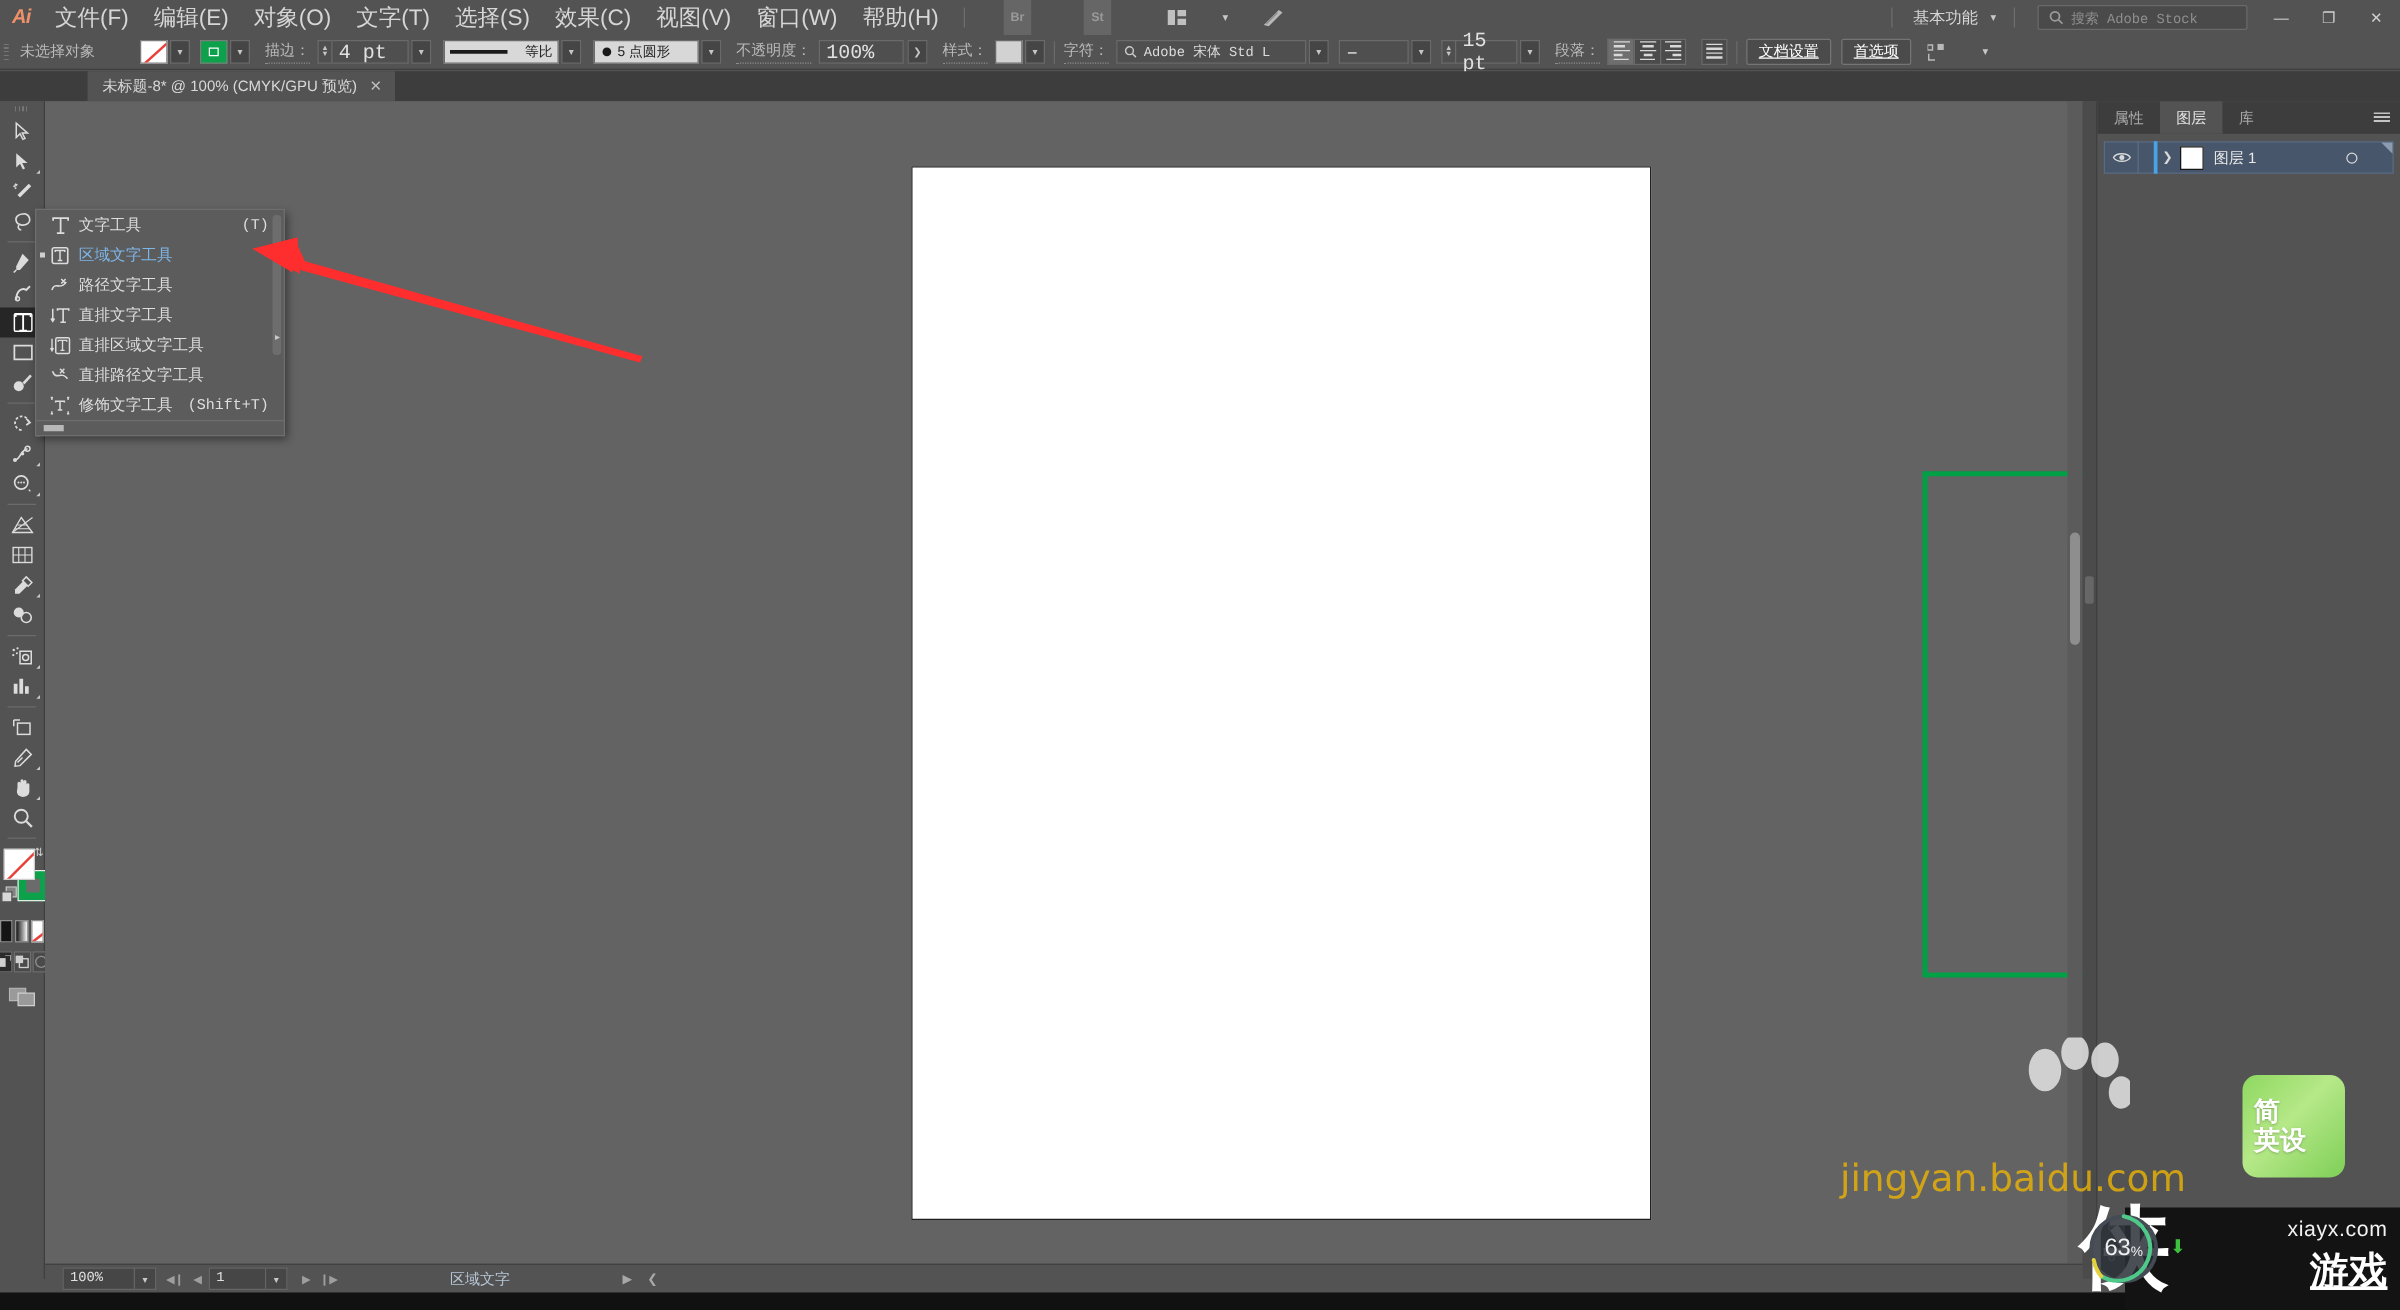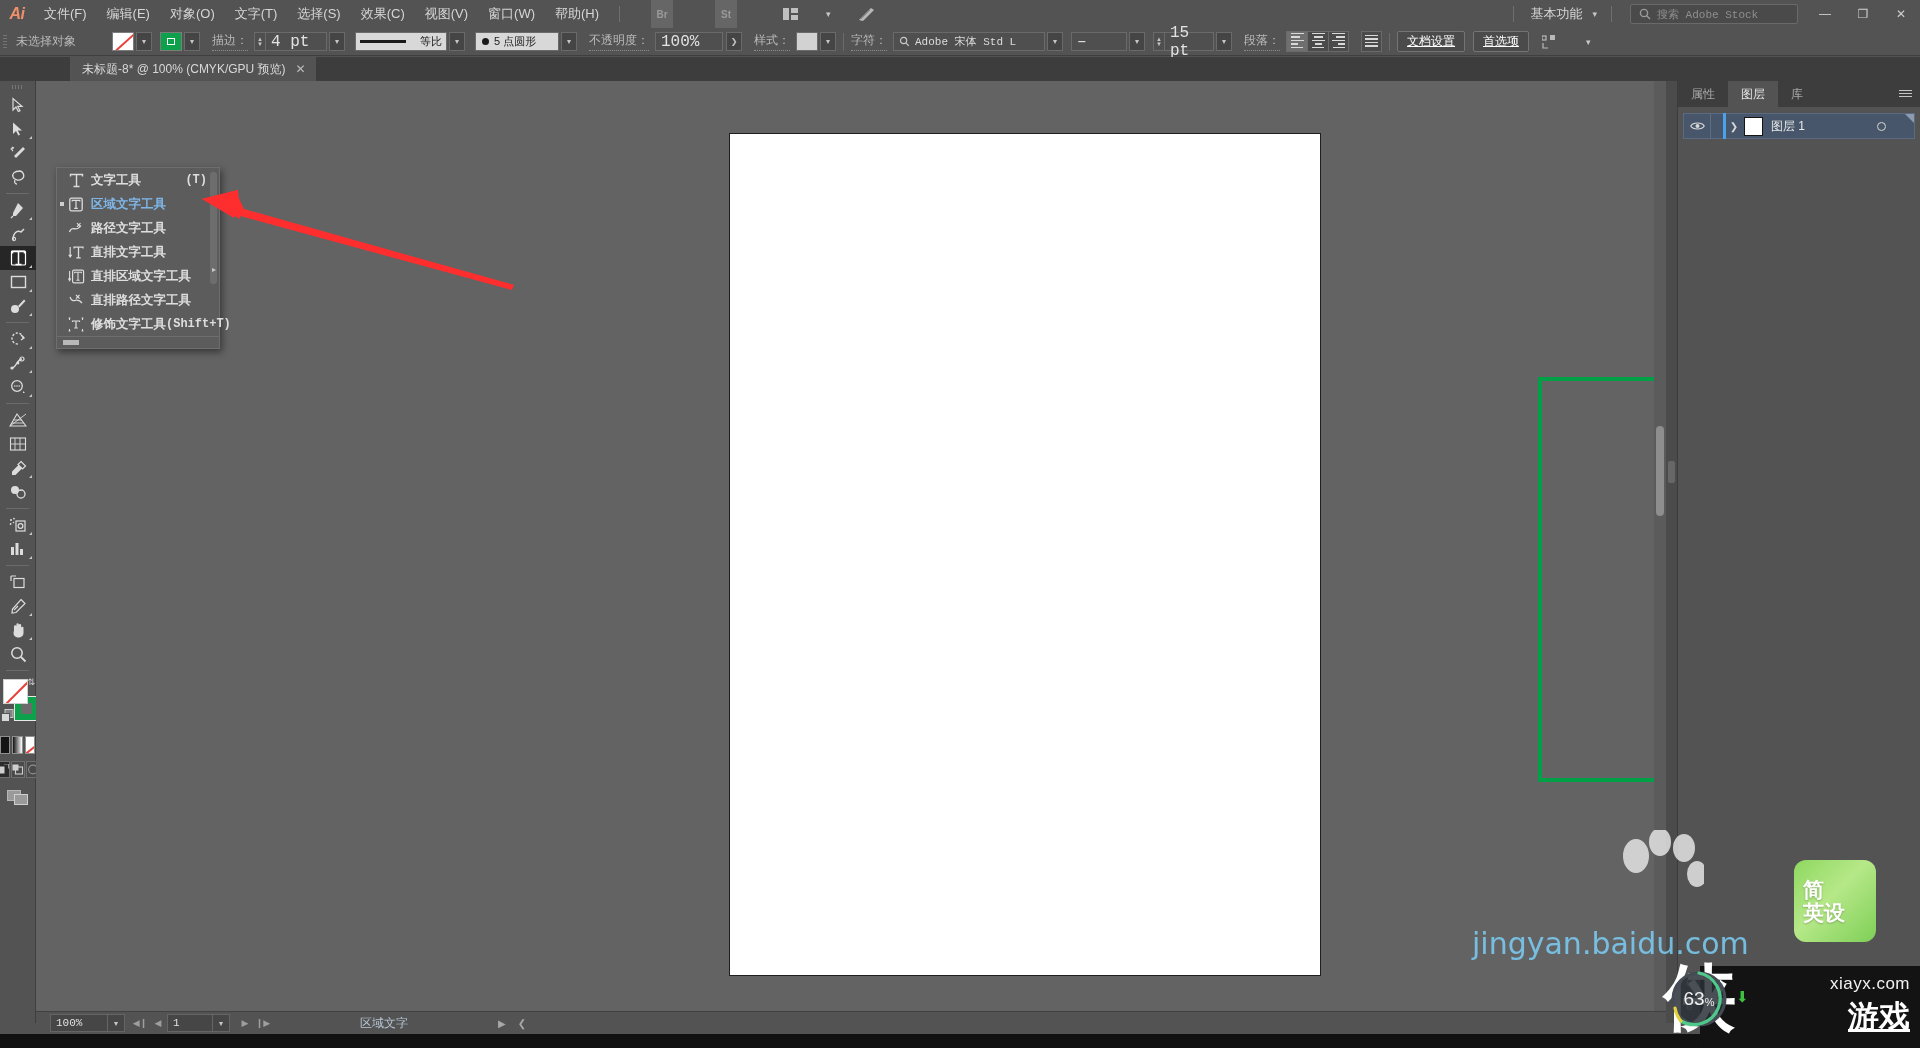--- a/index.html
+++ b/index.html
@@ -18,21 +18,21 @@
     position: absolute; left: 0; top: 0; width: 1920px; height: 28px;
     background: #535353; display: flex; align-items: center;
   }
   .ai-logo {
     width: 34px; height: 28px; display: flex; align-items: center; justify-content: center;
     color: #F0906A; font-size: 16px; font-weight: bold; font-style: italic;
     letter-spacing: -0.5px;
   }
   .menu-item {
     padding: 0 10px; height: 28px; line-height: 28px;
-    color: #d6d6d6; font-size: 13px; white-space: nowrap; cursor: default;
+    color: #d6d6d6; font-size: 18px; white-space: nowrap; cursor: default;
   }
   .mb-sep { width: 1px; height: 16px; background: #6e6e6e; margin: 0 10px; }
   .mb-icon {
     width: 22px; height: 32px; margin: 0 21px;
     display: flex; align-items: center; justify-content: center;
     font-size: 10px; font-weight: bold; color: #9a9a9a;
     background: #666; border-radius: 2px;
   }
   .mb-icon.plain { background: none; color: #b5b5b5; font-size: 13px; }
   .mb-spacer { flex: 1; }
@@ -192,23 +192,23 @@
   }
   .draws { display: flex; justify-content: center; gap: 1px; margin-top: 7px; }
   .draw {
     width: 19px; height: 17px; background: #4a4a4a; border: 1px solid #6e6e6e;
     display:flex; align-items:center; justify-content:center;
   }
   .draw.active { background: #2b2b2b; }
 
   
   .flyout {
-    position: absolute; left: 56px; top: 167px; width: 164px;
+    position: absolute; left: 28px; top: 167px; width: 200px;
     background: #5c5c5c; border: 1px solid #6e6e6e;
-    box-shadow: 2px 3px 7px rgba(0,0,0,0.45); z-index: 60; font-weight: bold;
+    box-shadow: 2px 3px 7px rgba(0,0,0,0.45); z-index: 60;
   }
   .fly-row {
     height: 24px; display: flex; align-items: center; position: relative;
     padding-left: 8px; color: #dedede; font-size: 12.5px; white-space: nowrap;
   }
   .fly-row .bullet {
     position: absolute; left: 3px; width: 4px; height: 4px; background: #cfcfcf;
   }
   .fly-row .ficon {
     width: 22px; display: flex; align-items: center; justify-content: center;
@@ -359,21 +359,21 @@
     position: absolute; left: 1468px; top: 830px; width: 360px; height: 140px;
     z-index: 40; pointer-events: none; opacity: 0.82;
   }
   .baidu-text {
     position: absolute; left: 0; top: 28px;
     font-size: 56px; color: #e9e9e9; font-weight: bold;
     font-family: "DejaVu Sans", sans-serif; letter-spacing: -2px;
   }
   .baidu-url {
     position: absolute; left: 4px; top: 96px;
-    font-size: 30px; color: #7dd3fc;
+    font-size: 30px; color: #eab308;
     font-family: "DejaVu Sans", sans-serif;
   }
   .paw { position: absolute; left: 146px; top: 0px; }
   .green-badge {
     position: absolute; left: 1794px; top: 860px; width: 82px; height: 82px;
     background: linear-gradient(135deg,#8ed860,#b6e888 45%,#7ecf57);
     border-radius: 12px; z-index: 45;
     display: flex; flex-direction: column; align-items: flex-start;
     justify-content: center; padding-left: 9px;
   }

